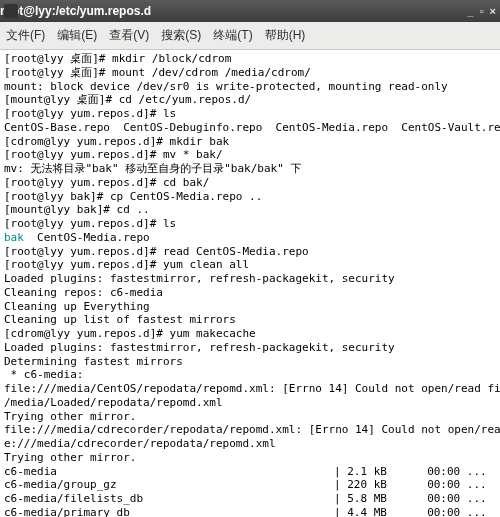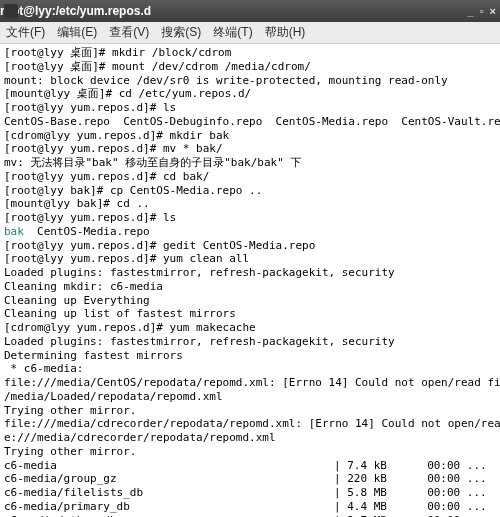--- a/index.html
+++ b/index.html
@@ -33,21 +33,21 @@
     position: absolute;
     right: 4px;
     display: flex;
     gap: 6px;
     color: #ddd;
     font-size: 11px;
   }
   .menubar {
     background: #ececea;
     border-bottom: 1px solid #c8c8c8;
-    height: 22px;
+    height: 28px;
     display: flex;
     align-items: center;
     padding: 0 6px;
     gap: 12px;
     font-family: sans-serif;
     font-size: 12px;
     color: #2d2d2d;
   }
   .menubar span { cursor: default; }
   .terminal {
@@ -91,35 +91,35 @@
 <span>[root@lyy yum.repos.d]# ls</span>
 <span>CentOS-Base.repo  CentOS-Debuginfo.repo  CentOS-Media.repo  CentOS-Vault.repo</span>
 <span>[cdrom@lyy yum.repos.d]# mkdir bak</span>
 <span>[root@lyy yum.repos.d]# mv * bak/</span>
 <span>mv: 无法将目录"bak" 移动至自身的子目录"bak/bak" 下</span>
 <span>[root@lyy yum.repos.d]# cd bak/</span>
 <span>[root@lyy bak]# cp CentOS-Media.repo ..</span>
 <span>[mount@lyy bak]# cd ..</span>
 <span>[root@lyy yum.repos.d]# ls</span>
 <span><span class="cyan">bak</span><span>  CentOS-Media.repo</span></span>
-<span>[root@lyy yum.repos.d]# gedit CentOS-Media.repo</span>
+<span>[root@lyy yum.repos.d]# read CentOS-Media.repo</span>
 <span>[root@lyy yum.repos.d]# yum clean all</span>
 <span>Loaded plugins: fastestmirror, refresh-packagekit, security</span>
-<span>Cleaning mkdir: c6-media</span>
+<span>Cleaning repos: c6-media</span>
 <span>Cleaning up Everything</span>
 <span>Cleaning up list of fastest mirrors</span>
 <span>[cdrom@lyy yum.repos.d]# yum makecache</span>
 <span>Loaded plugins: fastestmirror, refresh-packagekit, security</span>
 <span>Determining fastest mirrors</span>
 <span> * c6-media: </span>
 <span>file:///media/CentOS/repodata/repomd.xml: [Errno 14] Could not open/read file://</span>
 <span>/media/Loaded/repodata/repomd.xml</span>
 <span>Trying other mirror.</span>
 <span>file:///media/cdrecorder/repodata/repomd.xml: [Errno 14] Could not open/read fil</span>
 <span>e:///media/cdrecorder/repodata/repomd.xml</span>
 <span>Trying other mirror.</span>
-<span><span style="display:inline-block;width:330px">c6-media</span>| <span style="display:inline-block;width:60px">7.4 kB</span>   <span>00:00 ...</span></span>
+<span><span style="display:inline-block;width:330px">c6-media</span>| <span style="display:inline-block;width:60px">2.1 kB</span>   <span>00:00 ...</span></span>
 <span><span style="display:inline-block;width:330px">c6-media/group_gz</span>| <span style="display:inline-block;width:60px">220 kB</span>   <span>00:00 ...</span></span>
 <span><span style="display:inline-block;width:330px">c6-media/filelists_db</span>| <span style="display:inline-block;width:60px">5.8 MB</span>   <span>00:00 ...</span></span>
 <span><span style="display:inline-block;width:330px">c6-media/primary_db</span>| <span style="display:inline-block;width:60px">4.4 MB</span>   <span>00:00 ...</span></span>
 <span><span style="display:inline-block;width:330px">c6-media/other_db</span>| <span style="display:inline-block;width:60px">2.7 MB</span>   <span>00:00 ...</span></span>
 
 </div>
 
 </body></html>

